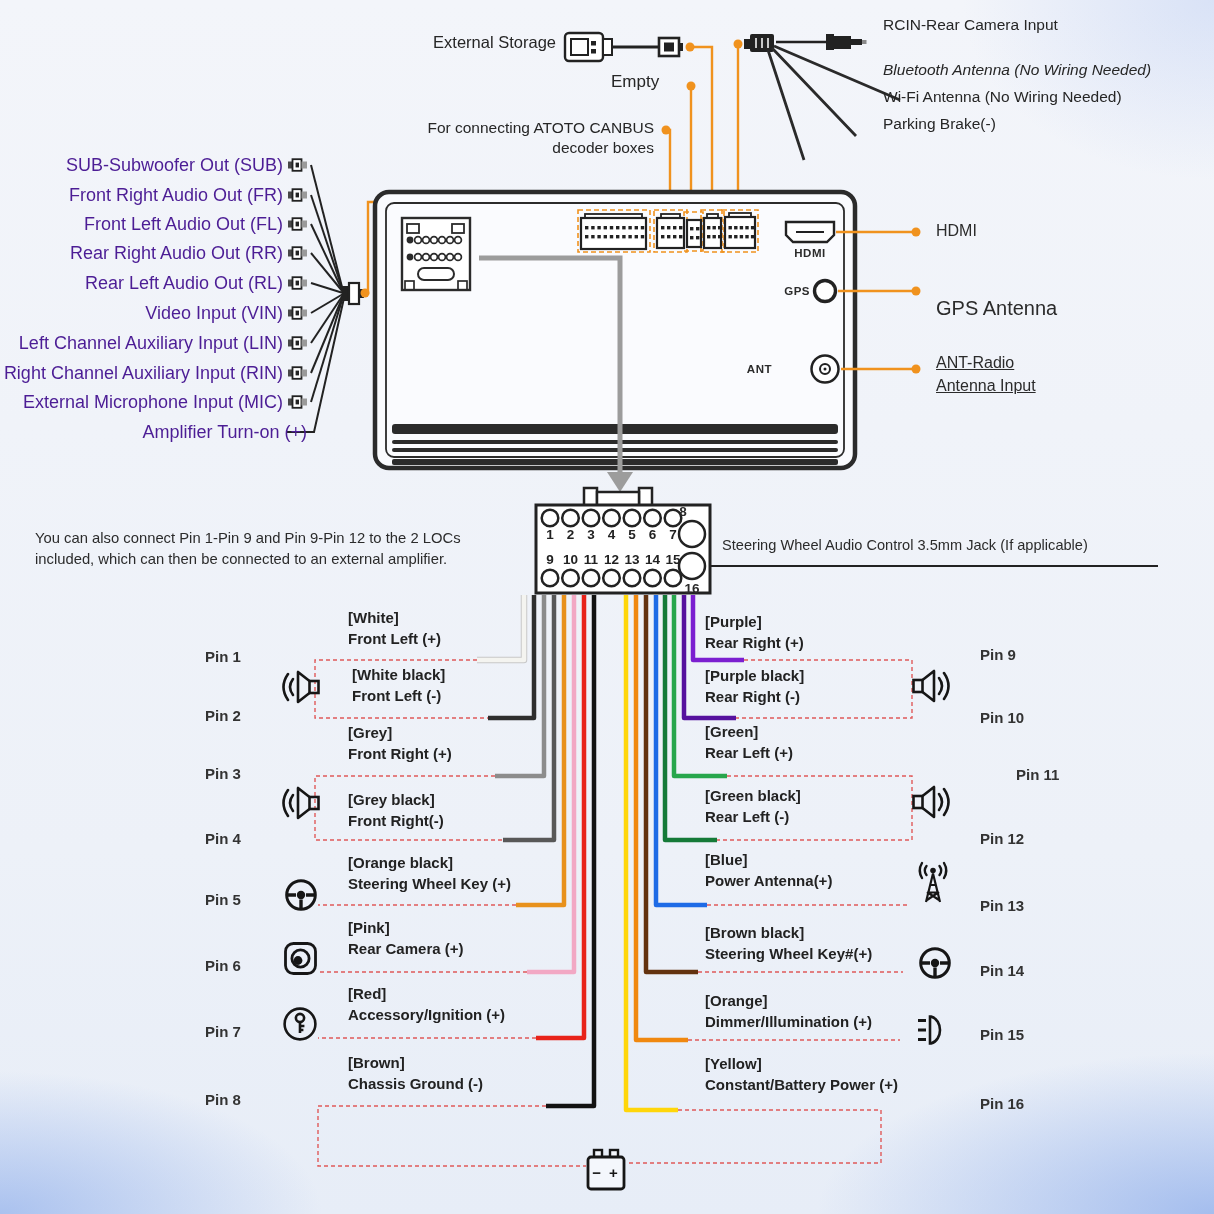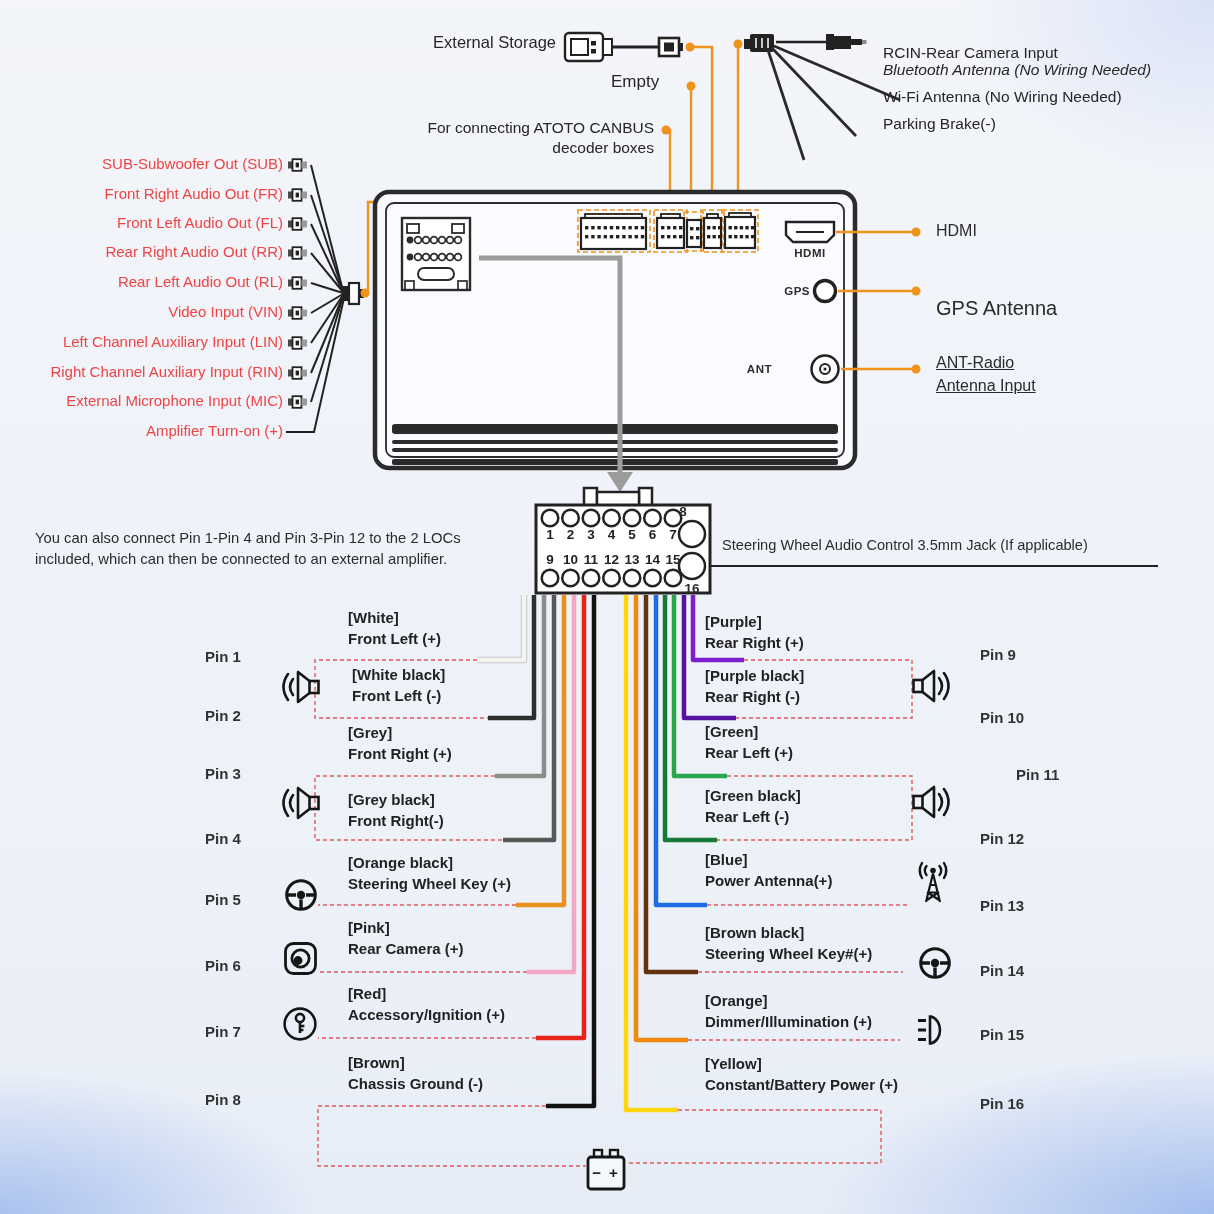--- a/index.html
+++ b/index.html
@@ -15,21 +15,21 @@
   .stage{position:absolute;inset:0;}
   svg{position:absolute;left:0;top:0;}
   .t{position:absolute;color:#2b2b2b;white-space:nowrap;}
   .b{font-weight:bold;}
   .ra{text-align:right;}
   .ctr{text-align:center;}
   .wirelabel span{display:block;line-height:21px;font-weight:bold;font-size:15px;color:#222;}
   .pinlab{font-weight:bold;font-size:15px;color:#333;}
   .pinnums{position:absolute;display:flex;justify-content:space-between;}
   .pinnums span{width:18px;text-align:center;font-weight:bold;font-size:13.5px;color:#222;}
-  .portlabel{font-size:15px;color:#ef4444;}
+  .portlabel{font-size:18px;color:#4c1d95;}
   .toplabel{font-size:15.5px;color:#262626;}
 </style>
 </head>
 <body>
 
 <div class="stage">
 
 <svg width="1214" height="1214" viewBox="0 0 1214 1214">
   <defs>
     <symbol id="sym-speaker" viewBox="0 0 42 36">
@@ -361,45 +361,45 @@
   <use href="#sym-antenna" x="913" y="860" width="40" height="44"></use>
   <use href="#sym-steering" x="918" y="946" width="34" height="34"></use>
   <use href="#sym-dimmer" x="918" y="1015" width="36" height="30"></use>
 </svg>
 
 <div class="t toplabel ra" style="left:376px;top:33px;width:180px;font-size:16.5px;">External Storage</div>
 <div class="t toplabel" style="left:611px;top:72px;font-size:17px;">Empty</div>
 <div class="t toplabel ra" style="left:360px;top:119px;width:294px;">For connecting ATOTO CANBUS</div>
 <div class="t toplabel ra" style="left:360px;top:139px;width:294px;">decoder boxes</div>
 
-<div class="t toplabel" style="left:883px;top:44px;">RCIN-Rear Camera Input</div>
+<div class="t toplabel" style="left:883px;top:16px;">RCIN-Rear Camera Input</div>
 <div class="t toplabel" style="left:883px;top:61px;font-style:italic;">Bluetooth Antenna (No Wiring Needed)</div>
 <div class="t toplabel" style="left:883px;top:88px;">Wi-Fi Antenna (No Wiring Needed)</div>
 <div class="t toplabel" style="left:883px;top:115px;">Parking Brake(-)</div>
 
 <div class="t portlabel ra" style="left:0;top:155px;width:283px;">SUB-Subwoofer Out (SUB)</div>
 <div class="t portlabel ra" style="left:0;top:185px;width:283px;">Front Right Audio Out (FR)</div>
 <div class="t portlabel ra" style="left:0;top:214px;width:283px;">Front Left Audio Out (FL)</div>
 <div class="t portlabel ra" style="left:0;top:243px;width:283px;">Rear Right Audio Out (RR)</div>
 <div class="t portlabel ra" style="left:0;top:273px;width:283px;">Rear Left Audio Out (RL)</div>
 <div class="t portlabel ra" style="left:0;top:303px;width:283px;">Video Input (VIN)</div>
 <div class="t portlabel ra" style="left:0;top:333px;width:283px;">Left Channel Auxiliary Input (LIN)</div>
 <div class="t portlabel ra" style="left:0;top:363px;width:283px;">Right Channel Auxiliary Input (RIN)</div>
 <div class="t portlabel ra" style="left:0;top:392px;width:283px;">External Microphone Input (MIC)</div>
-<div class="t portlabel ra" style="left:0;top:422px;width:283px;">Amplifier Turn-on (+)</div>
+<div class="t portlabel ra" style="left:0;top:422px;width:283px;padding-left:24px;">Amplifier Turn-on (+)</div>
 
 <div class="t b ctr" style="left:786px;top:247px;width:48px;font-size:11.5px;letter-spacing:.5px;">HDMI</div>
 <div class="t b ra" style="left:766px;top:285px;width:44px;font-size:11.5px;letter-spacing:.5px;">GPS</div>
 <div class="t b ra" style="left:728px;top:363px;width:44px;font-size:11.5px;letter-spacing:.5px;">ANT</div>
 
 <div class="t" style="left:936px;top:222px;font-size:16px;">HDMI</div>
 <div class="t" style="left:936px;top:297px;font-size:20px;">GPS Antenna</div>
 <div class="t" style="left:936px;top:351px;font-size:16px;width:128px;white-space:normal;line-height:23px;text-decoration:underline;">ANT-Radio Antenna Input</div>
 
-<div class="t" style="left:35px;top:530px;font-size:14.8px;">You can also connect Pin 1-Pin 4 and Pin 3-Pin 12 to the 2 LOCs</div>
+<div class="t" style="left:35px;top:530px;font-size:14.8px;">You can also connect Pin 1-Pin 9 and Pin 9-Pin 12 to the 2 LOCs</div>
 <div class="t" style="left:35px;top:551px;font-size:14.8px;">included, which can then be connected to an external amplifier.</div>
 
 <div class="t" style="left:722px;top:537px;font-size:14.6px;">Steering Wheel Audio Control 3.5mm Jack (If applicable)</div>
 
 <div class="pinnums" style="left:541px;top:527px;width:141px;">
   <span>1</span>
   <span>2</span>
   <span>3</span>
   <span>4</span>
   <span>5</span>

